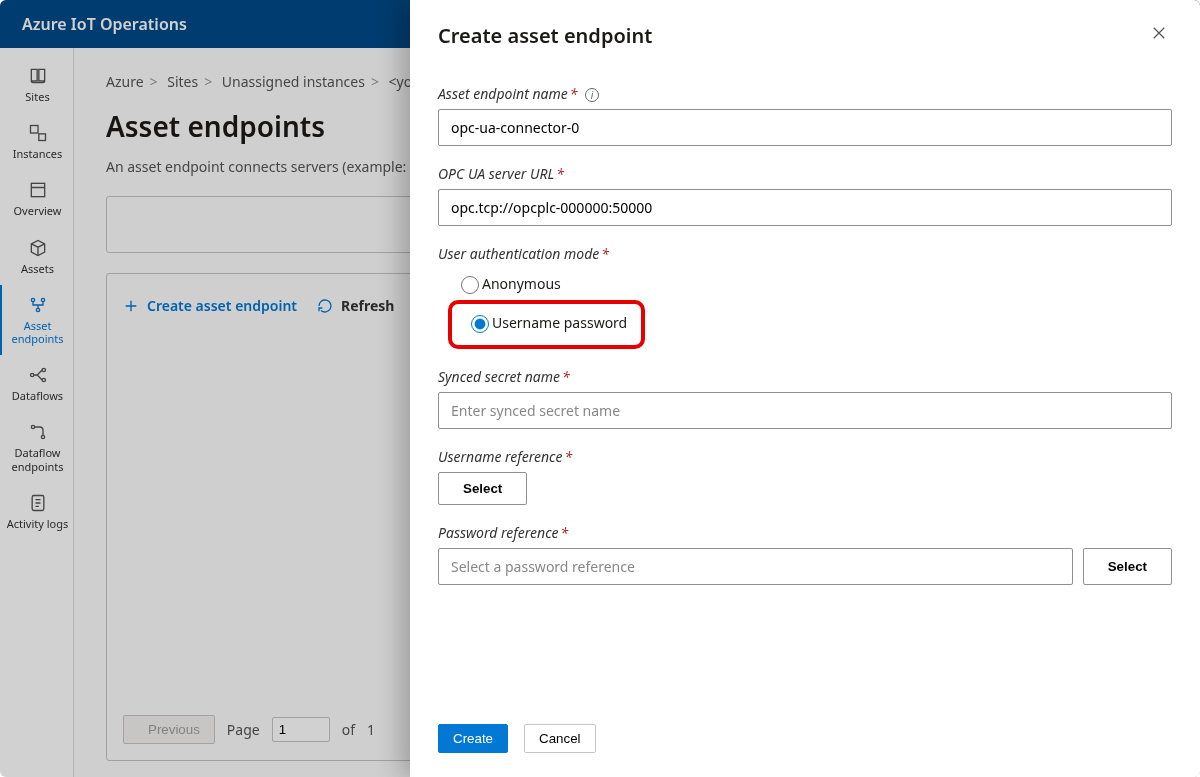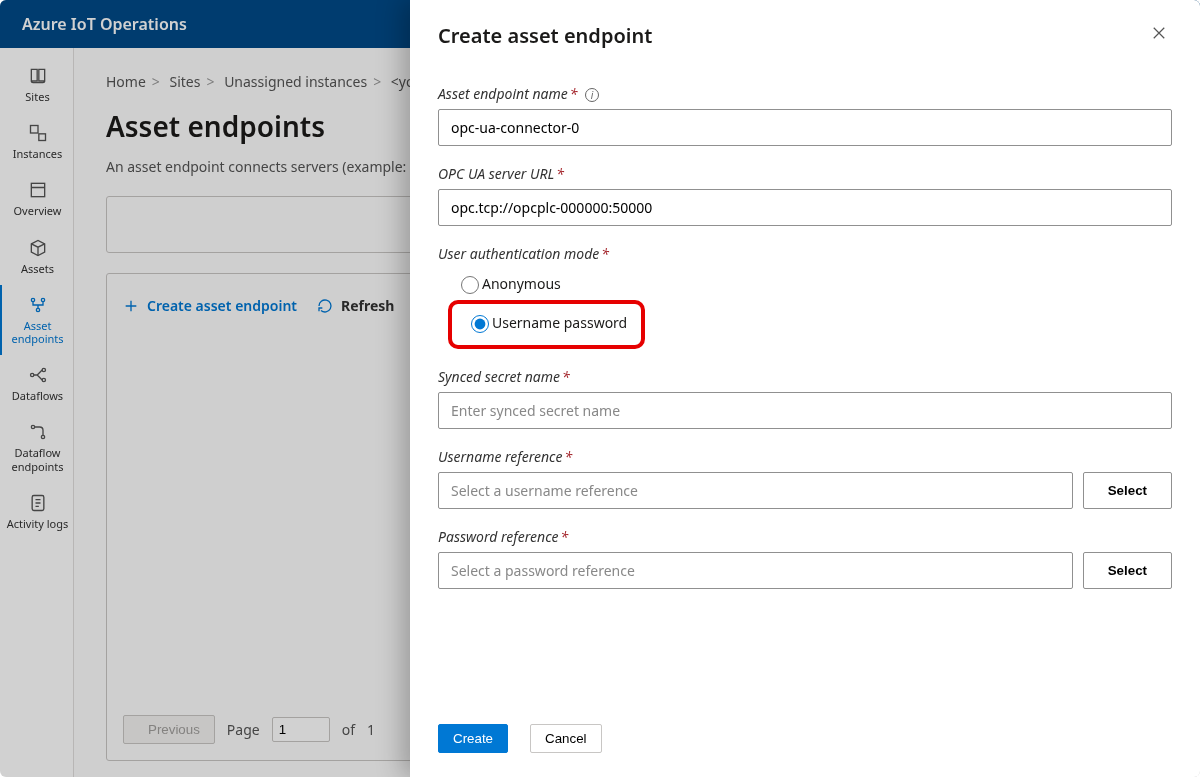--- a/index.html
+++ b/index.html
@@ -53,21 +53,21 @@
   .btn{border:1px solid var(--border-light);background:#fff;border-radius:2px;padding:6px 14px;cursor:pointer;}
   .btn.primary{background:var(--brand);color:#fff;border-color:var(--brand);}
   .btn[disabled]{background:#f3f2f1;color:#a19f9d;cursor:default;padding-left:24px;}
   input.pagebox{width:58px;padding:4px 6px;border:1px solid var(--border-light);border-radius:2px;}
 
   
   .panel{position:absolute;top:0;right:0;bottom:0;width:790px;background:#fff;z-index:10;box-shadow:-8px 0 24px var(--panel-shadow);display:flex;flex-direction:column;}
   .panel-head{display:flex;align-items:center;justify-content:space-between;padding:20px 28px 8px;}
   .panel-head h2{margin:0;font-size:20px;font-weight:600;}
   .panel-body{flex:1;overflow:auto;padding:8px 28px 20px;}
-  .panel-foot{padding:12px 28px 24px;display:flex;gap:22px;}
+  .panel-foot{padding:12px 28px 24px;display:flex;gap:16px;}
   .close{cursor:pointer;padding:4px;color:#555;}
 
   .field{margin:18px 0;}
   .field>label{display:block;margin-bottom:6px;color:#333;font-style:italic;}
   .req{color:#a4262c;margin-left:2px;}
   .info{display:inline-block;width:14px;height:14px;border:1px solid #666;border-radius:50%;font-size:10px;line-height:12px;text-align:center;color:#666;margin-left:4px;vertical-align:middle;}
   .tin{width:100%;padding:8px 12px;border:1px solid #909090;border-radius:2px;font:inherit;}
   .tin::placeholder{color:#888;}
   .radio{display:flex;align-items:center;gap:0;padding:4px 8px;margin:2px 0;}
   .radio input{width:18px;height:18px;accent-color:var(--brand);}
@@ -149,21 +149,21 @@
         <svg class="nico" viewBox="0 0 24 24">
             <rect x="5" y="3" width="14" height="18" rx="2"></rect>
             <path d="M9 8h6M9 12h6M9 16h4"></path>
           </svg>
         <span class="lbl">Activity logs</span>
       </div>
     </nav>
 
     <main class="main">
       <div class="crumbs">
-        <span>Home</span><span class="sep">&gt;</span>
+        <span>Azure</span><span class="sep">&gt;</span>
         <span>Sites</span><span class="sep">&gt;</span>
         <span>Unassigned instances</span><span class="sep">&gt;</span>
         <span>&lt;your instance&gt;</span>
       </div>
       <h1>Asset endpoints</h1>
       <div class="subtitle">An asset endpoint connects servers (example: OPC UA) to your IoT Operations instance.</div>
 
       <div class="banner">You currently have no asset endpoints.</div>
 
       <div class="card">
@@ -245,21 +245,20 @@
           <span>Synced secret name</span><span class="req">*</span>
         </label>
         <input class="tin" placeholder="Enter synced secret name" style="">
       </div>
 
       <div class="field">
         <label>
           <span>Username reference</span><span class="req">*</span>
         </label>
         <div class="row-with-btn">
-          <input class="tin" placeholder="Select a username reference" style="">
           <button class="sel-btn">Select</button>
         </div>
       </div>
 
       <div class="field">
         <label>
           <span>Password reference</span><span class="req">*</span>
         </label>
         <div class="row-with-btn">
           <input class="tin" placeholder="Select a password reference" style="">

